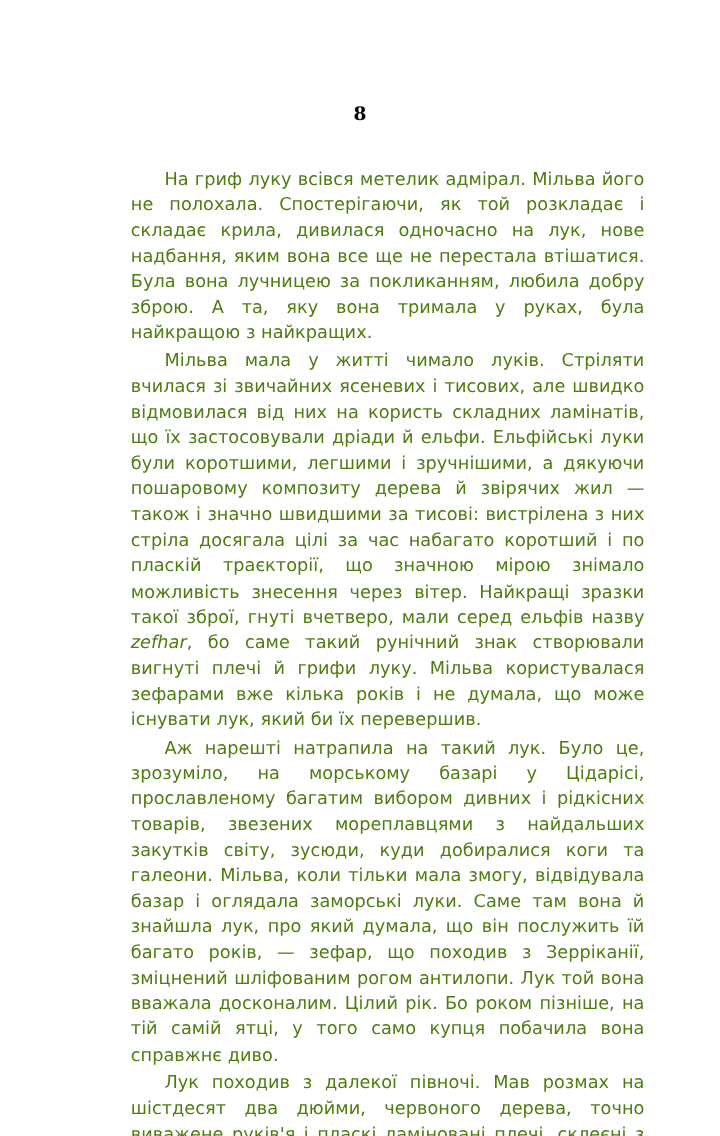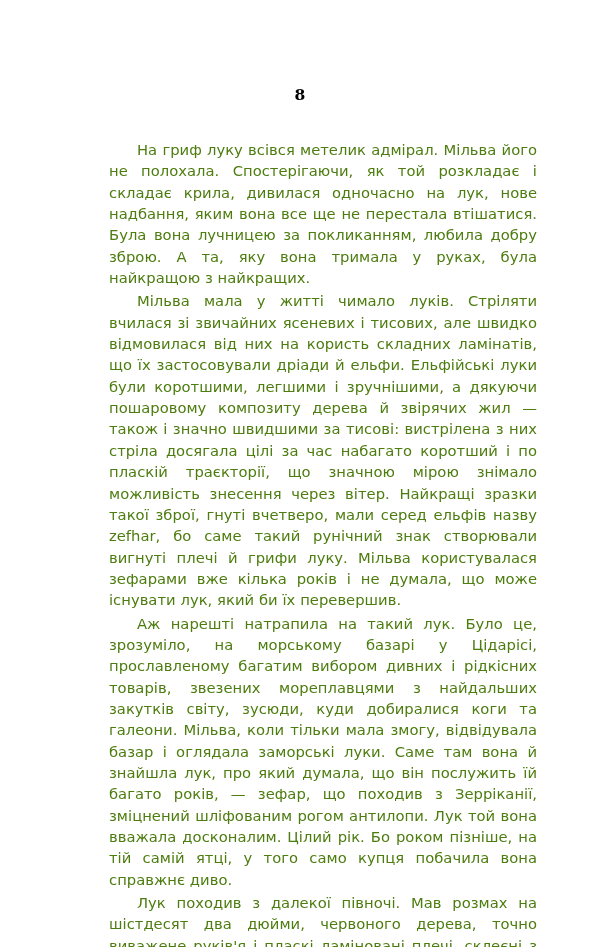--- a/index.html
+++ b/index.html
@@ -49,20 +49,21 @@
     color: #4d7c0f;
     letter-spacing: 0.02px;
     word-spacing: 0.1px;
     -webkit-hyphens: none;
     hyphens: none;
   }
   p.para:last-child {
     margin-bottom: 0;
   }
   .ital {
+    font-style: italic;
   }
 </style>
 </head>
 <body>
 
 <div class="page">
 
   <div class="folio">8</div>
 
   <div class="textblock">

